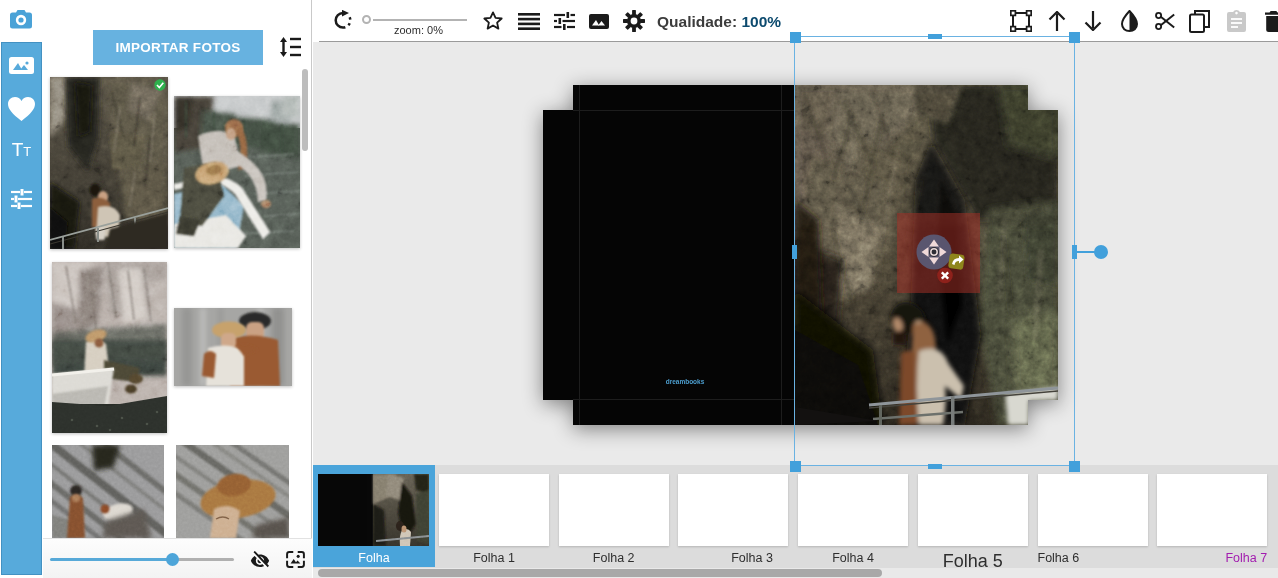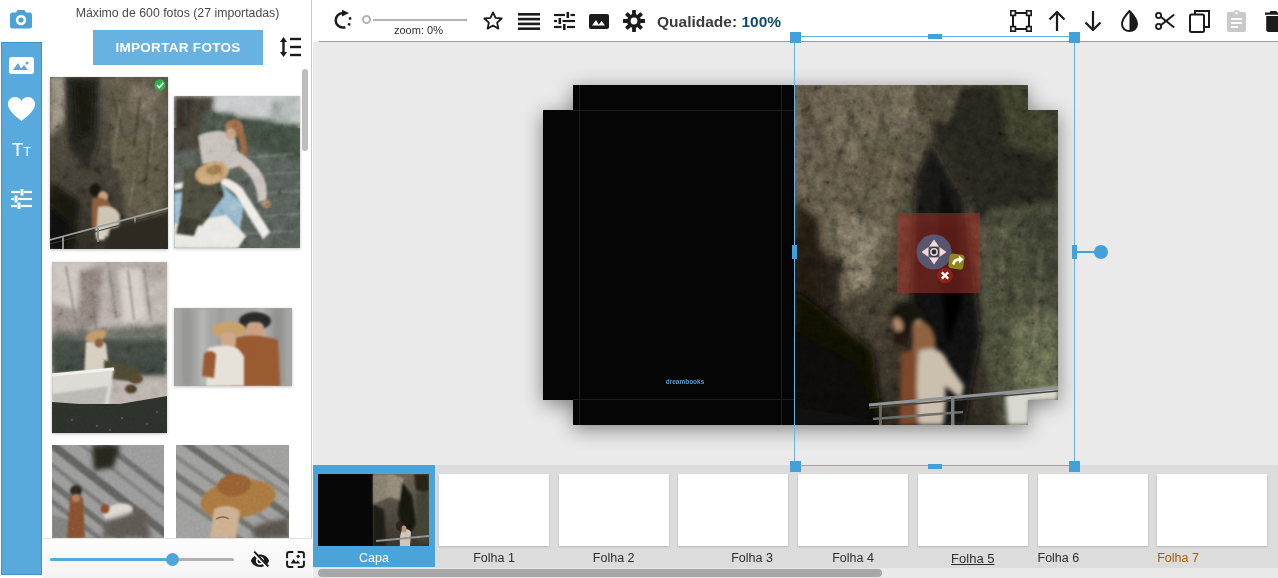--- a/index.html
+++ b/index.html
@@ -45,21 +45,20 @@
       </g>
       <g stroke="#fff" stroke-width="3">
         <line x1="12" y1="0" x2="12" y2="6.5"></line>
         <line x1="6" y1="6.5" x2="6" y2="13.5"></line>
         <line x1="9" y1="13.5" x2="9" y2="20"></line>
       </g>
     </svg>
   </div>
 
   <div class="abs" style="left:43px;top:0;width:269px;height:578px;background:#fff;border-right:1px solid #c9c9c9;">
-    <div class="abs" style="left:0;top:6px;width:269px;text-align:center;color:#4a4a4a;font-size:12.3px;">Máximo de 600 fotos (27 importadas)</div>
     <div class="abs" style="left:50px;top:30px;width:170px;height:35px;background:#67b2e0;border-radius:0;color:#fff;font-weight:bold;font-size:13.5px;text-align:center;line-height:35px;letter-spacing:.3px;">IMPORTAR FOTOS</div>
 
     <svg class="abs" style="left:237px;top:37px;" width="21" height="20" viewBox="0 0 21 20">
       <g stroke="#1a1a1a" stroke-width="2.4">
         <line x1="3.5" y1="2.5" x2="3.5" y2="17.5"></line>
         <line x1="10" y1="2" x2="21" y2="2"></line>
         <line x1="10" y1="10" x2="21" y2="10"></line>
         <line x1="10" y1="18" x2="21" y2="18"></line>
       </g>
       <path d="M0 5 L7 5 L3.5 0 Z" fill="#1a1a1a"></path>
@@ -601,32 +600,32 @@
         <polygon points="96,0 111,0 111,20 98,16" fill="#232219"></polygon>
         <polygon points="98,20 111,16 111,70 99,66" fill="#3e4132"></polygon>
         <polygon points="55,30 66,36 68,72 55,72" fill="#1f1b14"></polygon>
       </g>
       <ellipse cx="82" cy="52" rx="4" ry="5" fill="#2a211a"></ellipse>
       <path d="M84 56 Q90 53 93 58 L92 72 L82 72 Q81 62 84 56 Z" fill="#cec4b4"></path>
       <ellipse cx="86" cy="55" rx="2.5" ry="3.5" fill="#b98f6e"></ellipse>
       <line x1="58" y1="67" x2="111" y2="62" stroke="#878c8f" stroke-width="1.8"></line>
       <rect x="55" y="0" width="56" height="72" filter="url(#finenoise)" style="mix-blend-mode:overlay" opacity="0.25"></rect>
     </svg>
-    <div class="abs" style="left:0;top:86px;width:122px;text-align:center;color:#fff;font-size:12.5px;">Capa</div>
+    <div class="abs" style="left:0;top:86px;width:122px;text-align:center;color:#fff;font-size:12.5px;">Folha</div>
     <div class="abs" style="left:126px;top:9px;width:110px;height:72px;background:#fff;box-shadow:0 1px 2px rgba(0,0,0,0.18);"></div>
     <div class="abs" style="left:126px;top:86px;width:110px;text-align:center;color:#2e2e2e;font-size:12.5px;">Folha 1</div>
     <div class="abs" style="left:245.7px;top:9px;width:110px;height:72px;background:#fff;box-shadow:0 1px 2px rgba(0,0,0,0.18);"></div>
     <div class="abs" style="left:245.7px;top:86px;width:110px;text-align:center;color:#2e2e2e;font-size:12.5px;">Folha 2</div>
     <div class="abs" style="left:365.4px;top:9px;width:110px;height:72px;background:#fff;box-shadow:0 1px 2px rgba(0,0,0,0.18);"></div>
     <div class="abs" style="left:384px;top:86px;width:110px;text-align:center;color:#2e2e2e;font-size:12.5px;">Folha 3</div>
     <div class="abs" style="left:485.1px;top:9px;width:110px;height:72px;background:#fff;box-shadow:0 1px 2px rgba(0,0,0,0.18);"></div>
     <div class="abs" style="left:485.1px;top:86px;width:110px;text-align:center;color:#2e2e2e;font-size:12.5px;">Folha 4</div>
     <div class="abs" style="left:604.8px;top:9px;width:110px;height:72px;background:#fff;box-shadow:0 1px 2px rgba(0,0,0,0.18);"></div>
-    <div class="abs" style="left:604.8px;top:86px;width:110px;text-align:center;color:#2e2e2e;font-size:13px;text-decoration:underline;">Folha 5</div>
+    <div class="abs" style="left:604.8px;top:86px;width:110px;text-align:center;color:#2e2e2e;font-size:18px;text-decoration:underline;">Folha 5</div>
     <div class="abs" style="left:724.5px;top:9px;width:110px;height:72px;background:#fff;box-shadow:0 1px 2px rgba(0,0,0,0.18);"></div>
     <div class="abs" style="left:724.5px;top:86px;width:110px;color:#2e2e2e;font-size:12.5px;">Folha 6</div>
     <div class="abs" style="left:844.2px;top:9px;width:110px;height:72px;background:#fff;box-shadow:0 1px 2px rgba(0,0,0,0.18);"></div>
-    <div class="abs" style="left:844.2px;top:86px;width:110px;text-align:left;color:#a16207;font-size:12.5px;">Folha 7</div>
+    <div class="abs" style="left:844.2px;top:86px;width:110px;text-align:right;color:#a21caf;font-size:12.5px;">Folha 7</div>
     <div class="abs" style="left:0;top:103px;width:965px;height:10px;background:#e9e9e9;"></div>
     <div class="abs" style="left:5px;top:104px;width:564px;height:8px;background:#a8a8a8;border-radius:4px;"></div>
   </div>
 
 </div>
 
 </body></html>

